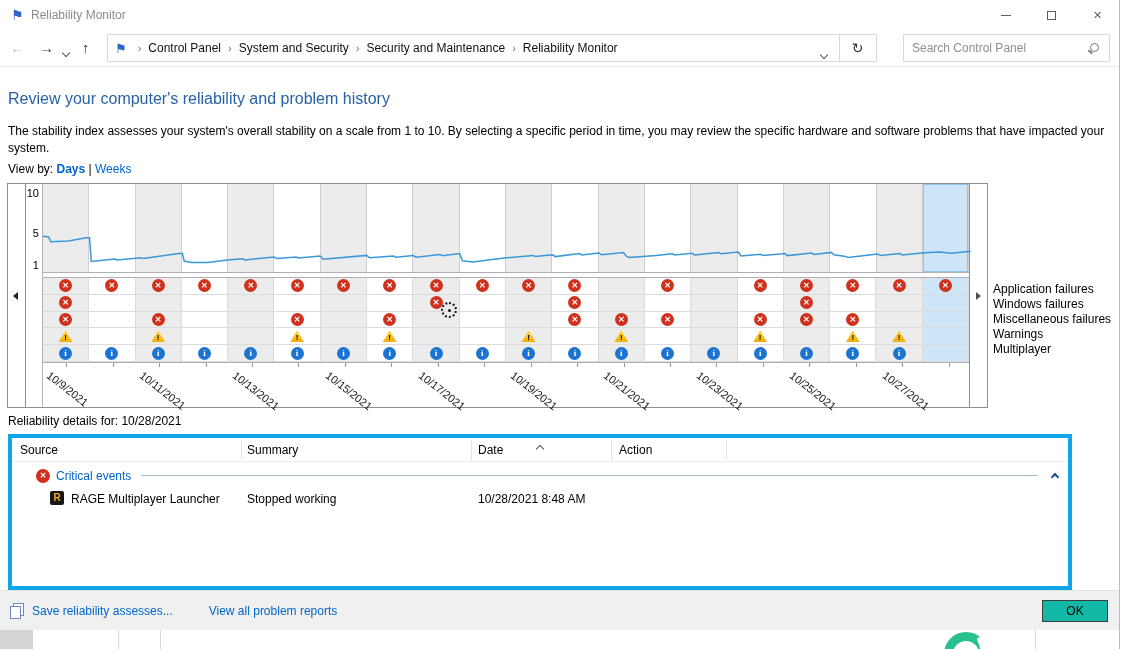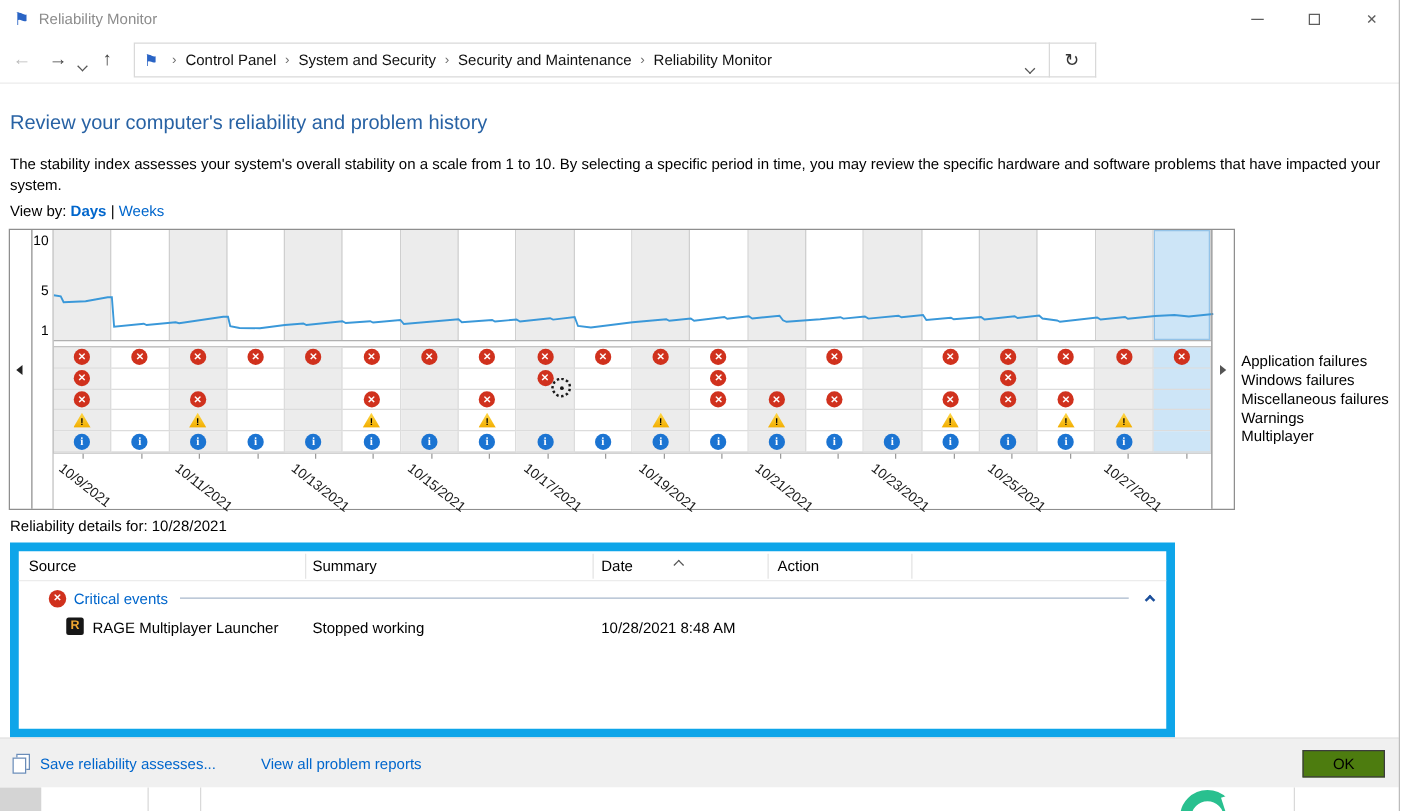--- a/index.html
+++ b/index.html
@@ -87,21 +87,21 @@
     clip-path:polygon(50% 0,100% 100%,0 100%); color:#000; font-size:8px; font-weight:bold;
     text-align:center; line-height:16px; }
   .dates { height:44px; position:relative; background:#fff; }
   .dtick { position:absolute; top:0; width:1px; height:4px; background:#9a9a9a; }
   .dlabel { position:absolute; top:6px; font-size:11px; color:#1a1a1a; white-space:nowrap;
     transform:rotate(38deg); transform-origin:0 0; }
   .legend { left:993px; top:282px; line-height:15px; font-size:12px; color:#000; }
 
   
   .details-heading { left:8px; top:414px; }
-  .dtable { left:8px; top:434px; width:932px; height:156px; border:7px solid #0ea5e9; background:#fff; position:absolute; }
+  .dtable { left:8px; top:434px; width:1064px; height:156px; border:4px solid #0ea5e9; background:#fff; position:absolute; }
   .thead { position:relative; height:24px; border-bottom:1px solid #ececec; }
   .th { position:absolute; top:5px; color:#000; cursor:default; }
   .th-div { position:absolute; top:2px; width:1px; height:20px; background:#e4e4e4; }
   .sort-chev { position:absolute; left:525px; top:3px; }
   .sort-chev .chev { border-color:#555; }
   .grouprow { position:relative; margin-top:5px; height:17px; display:flex; align-items:center; padding-left:24px; }
   .grouprow .ic-error { width:14px; height:14px; line-height:14px; margin-right:6px; }
   .group-label { color:#0066cc; white-space:nowrap; }
   .group-rule { flex:1; height:1px; background:#a8b8cc; margin:0 14px 0 10px; }
   .collapse-chev { margin-right:10px; }
@@ -117,21 +117,21 @@
   
   .footerbar { left:0; top:590px; width:1119px; height:40px; background:#f0f0f0; border-top:1px solid #e2e2e2;
     display:flex; align-items:center; }
   .copy-icon { position:relative; width:14px; height:16px; margin-left:10px; }
   .copy-icon::before { content:""; position:absolute; left:3px; top:0; width:9px; height:11px;
     border:1px solid #6a8cb8; background:#fff; }
   .copy-icon::after { content:""; position:absolute; left:0; top:3px; width:9px; height:11px;
     border:1px solid #6a8cb8; background:#fff; }
   .f-link { margin-left:8px; }
   .f-link2 { margin-left:36px; }
-  .ok-btn { position:absolute; left:1042px; top:9px; width:66px; height:22px; background:#4d7c0f;
+  .ok-btn { position:absolute; left:1042px; top:9px; width:66px; height:22px; background:#14b8a6;
     border:1px solid #3c3c3c; text-align:center; line-height:20px; color:#000; cursor:default; }
 
   
   .bstrip { left:0; top:630px; width:1126px; height:19px; background:#fff; }
   .b-block { left:0; top:630px; width:33px; height:19px; background:#d4d4d4; }
   .vline { top:630px; width:1px; height:19px; background:#d9d9d9; }
   .win-right-border { left:1119px; top:0; width:1px; height:649px; background:#bcbcbc; }
   .green-arc { left:944px; top:632px; width:44px; height:44px; border:9px solid #29c08f; border-radius:50%; }
   .green-gap { left:979px; top:636px; width:12px; height:16px; background:#fff; transform:rotate(-18deg); }
 
@@ -172,20 +172,24 @@
         <span class="bc-item">System and Security</span>
         <span class="bc-sep">›</span>
         <span class="bc-item">Security and Maintenance</span>
         <span class="bc-sep">›</span>
         <span class="bc-item">Reliability Monitor</span>
         <span class="addr-chev"><span class="chev down"></span></span>
     </div>
     <div class="abs refreshbox">
         <span>↻</span>
       </div>
+    <div class="abs searchbox">
+      <input placeholder="Search Control Panel" style="">
+      <span class="mag"></span>
+    </div>
   </div>
 
   <div class="abs page-heading">Review your computer's reliability and problem history</div>
   <div class="abs page-desc">The stability index assesses your system's overall stability on a scale from 1 to 10. By selecting a specific period in time, you may review the specific hardware and software problems that have impacted your system.</div>
   <div class="abs viewby">
     <span>View by:</span>
     <span class="link bold">Days</span>
     <span>|</span>
     <span class="link">Weeks</span>
   </div>

